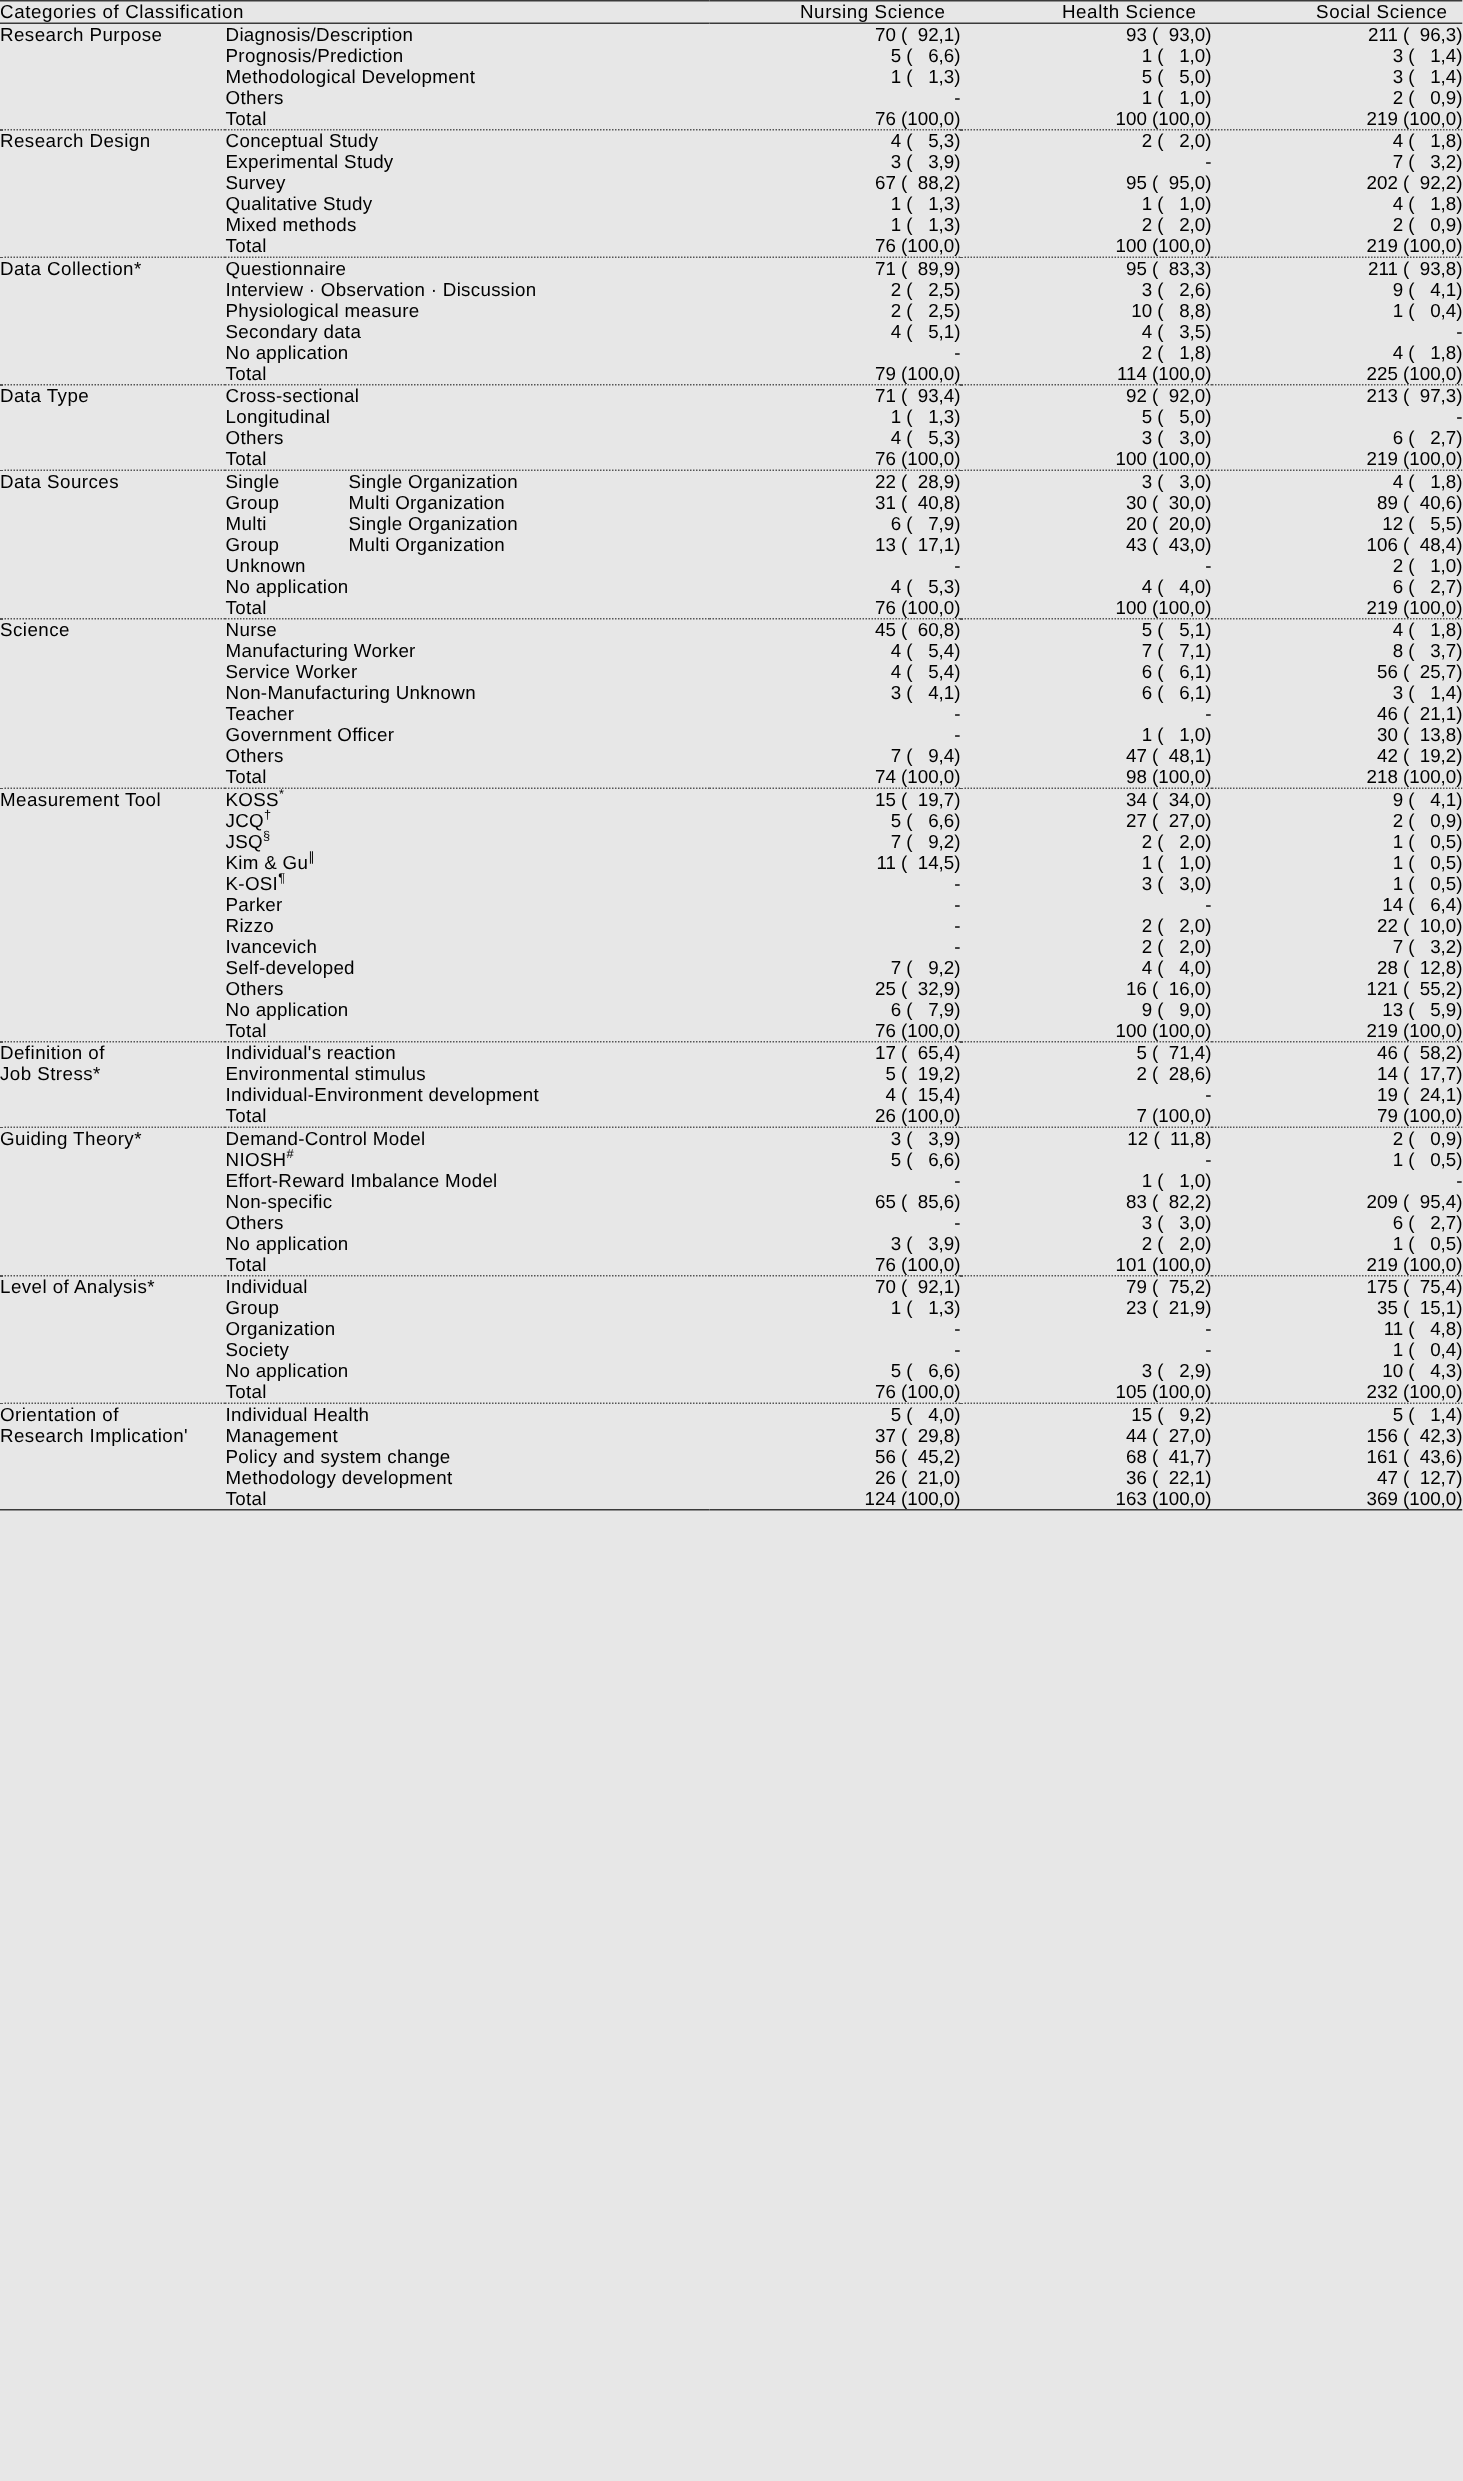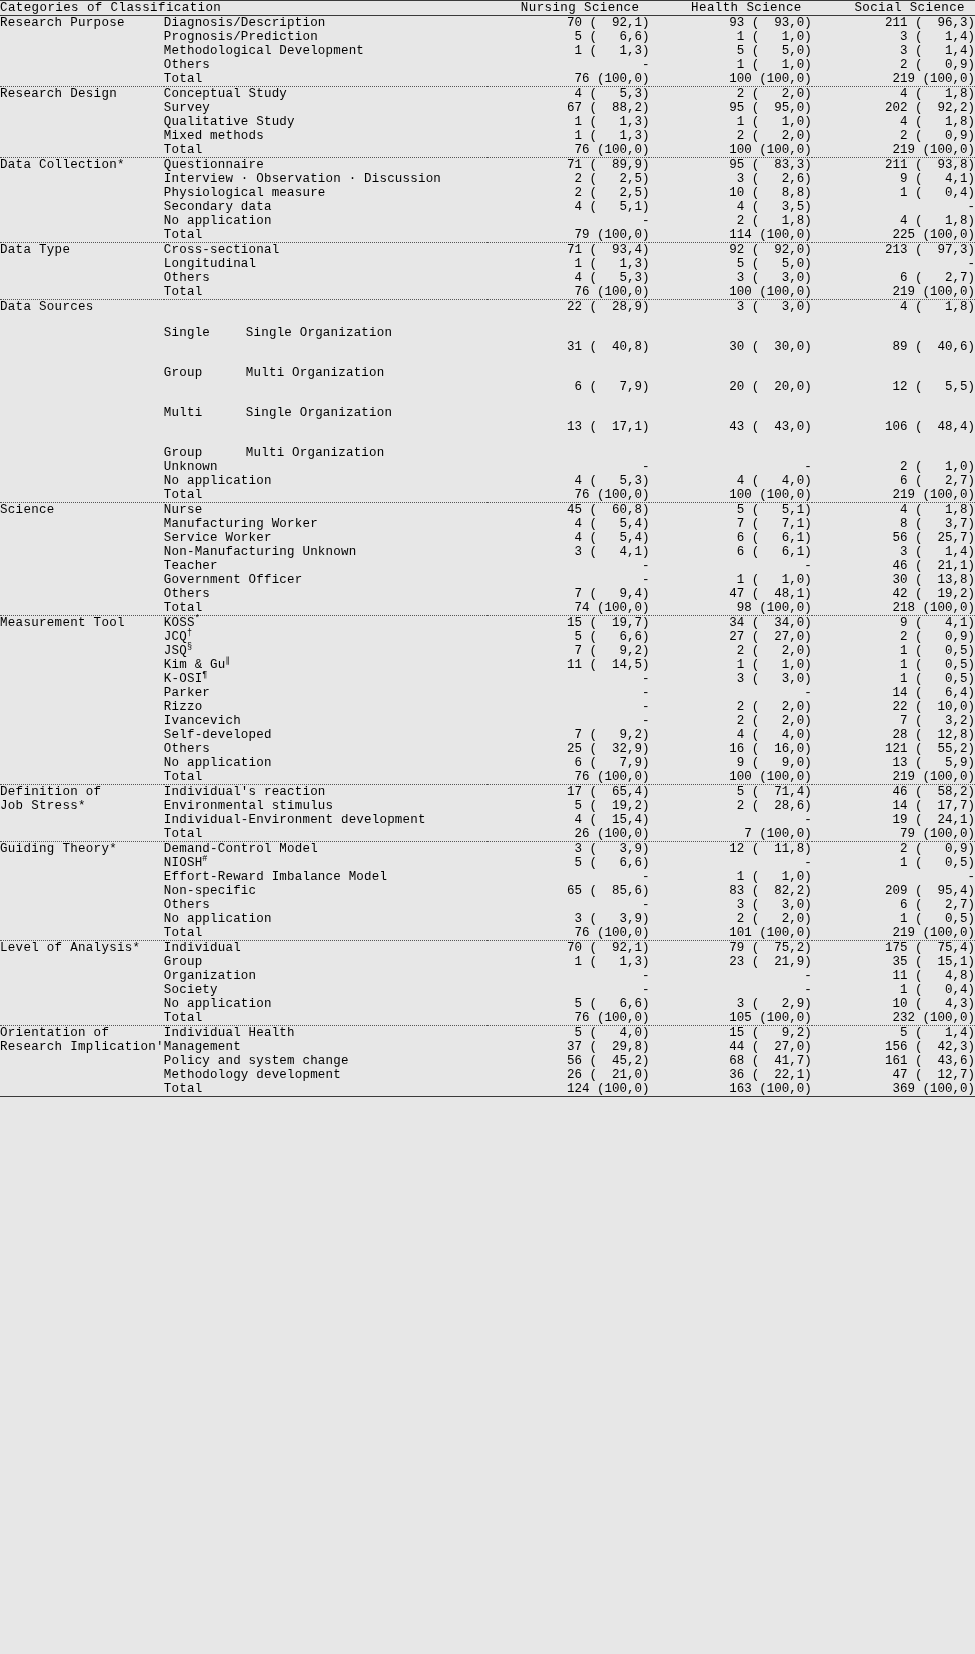--- a/index.html
+++ b/index.html
@@ -10,21 +10,20 @@
   body {
     font-family: "Liberation Sans", sans-serif;
     color: #000;
   }
   .sheet {
     width: 975px;
     min-height: 1654px;
     background: #e7e7e7;
     box-sizing: border-box;
     padding: 0;
-    font-family: Liberation Mono, monospace;
   }
   table.maintable {
     width: 975px;
     border-collapse: collapse;
     font-size: 12.5px;
     background: #e7e7e7;
   }
   table.maintable td, table.maintable th {
     padding: 0;
     vertical-align: top;
@@ -69,21 +68,21 @@
     white-space: pre;
   }
   .lastrow td {
     border-bottom: 1.6px solid #3a3a3a;
   }
   sup {
     font-size: 8.5px;
     vertical-align: super;
     line-height: 0;
   }
-  .sc-a { display:inline-block; width: 82px; margin-top: 26px; }
+  .sc-a { display:inline-block; width: 82px; }
 </style>
 </head>
 <body>
 
 <div class="sheet">
   <table class="maintable">
     <thead>
       <tr class="hdr-row">
         <td class="hdr-cat" colspan="2">Categories  of  Classification</td>
         <td class="hdr-num">Nursing  Science</td>
@@ -129,20 +128,27 @@
         </tr>
         <tr class="grp-first">
           <td class="cat">Research  Design</td>
           <td class="sub">Conceptual Study</td>
           <td class="num">4 (   5,3)</td>
           <td class="num">2 (   2,0)</td>
           <td class="num">4 (   1,8)</td>
         </tr>
         <tr>
           <td class="cat">&nbsp;</td>
+          <td class="sub">Experimental Study</td>
+          <td class="num">3 (   3,9)</td>
+          <td class="num">-</td>
+          <td class="num">7 (   3,2)</td>
+        </tr>
+        <tr>
+          <td class="cat">&nbsp;</td>
           <td class="sub">Survey</td>
           <td class="num">67 (  88,2)</td>
           <td class="num">95 (  95,0)</td>
           <td class="num">202 (  92,2)</td>
         </tr>
         <tr>
           <td class="cat">&nbsp;</td>
           <td class="sub">Qualitative Study</td>
           <td class="num">1 (   1,3)</td>
           <td class="num">1 (   1,0)</td>

